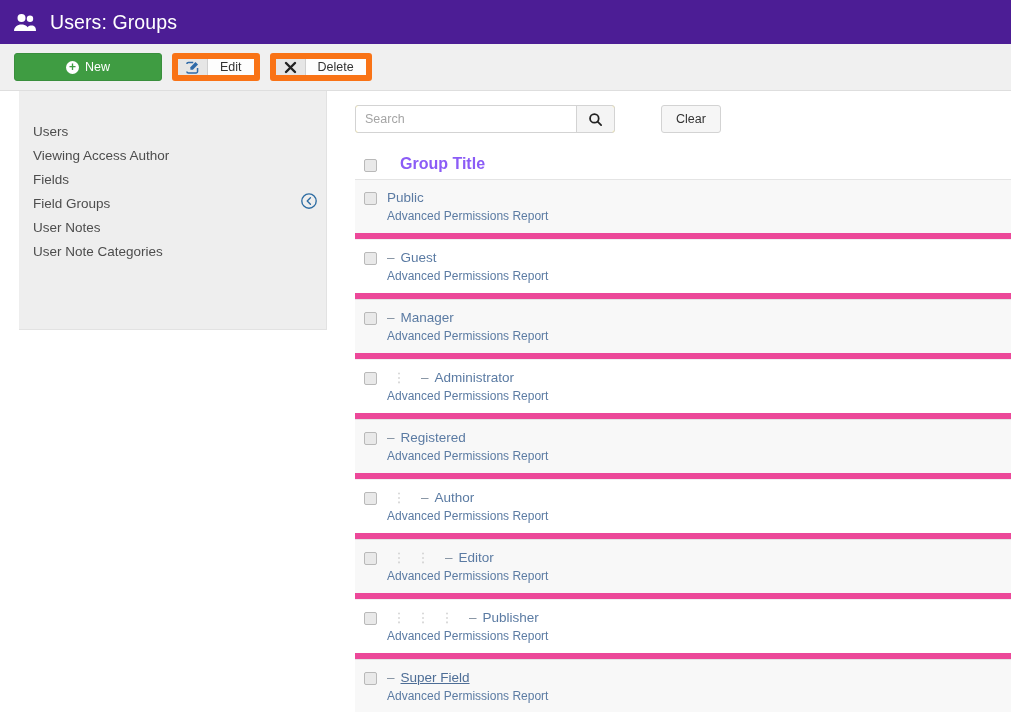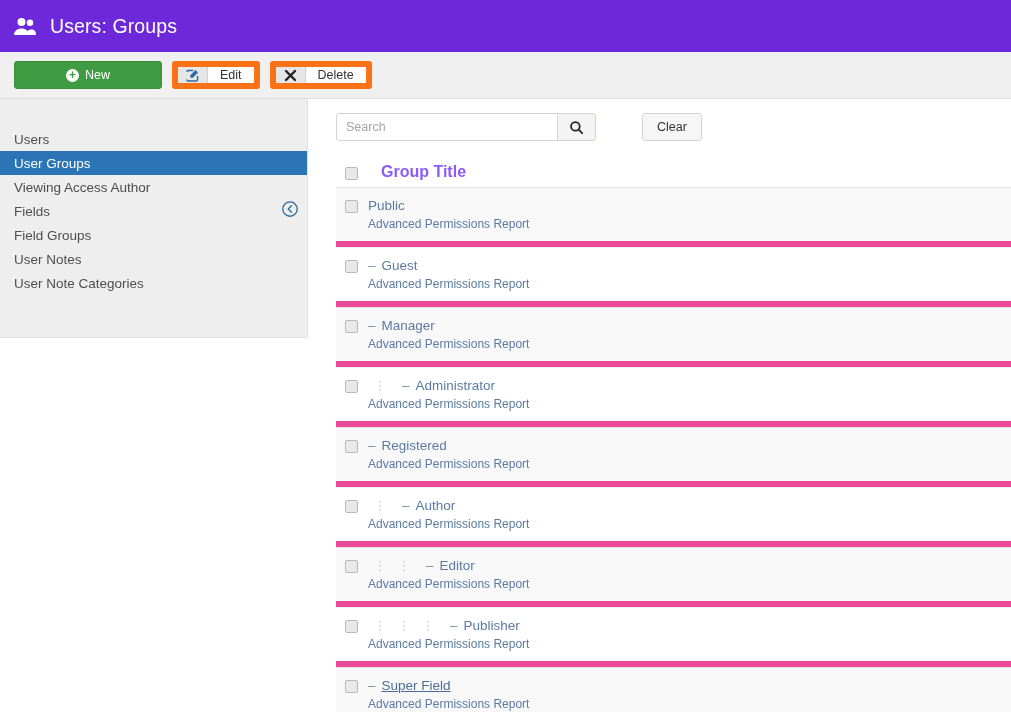--- a/index.html
+++ b/index.html
@@ -6,22 +6,22 @@
   html, body {
     margin: 0; padding: 0;
     width: 1011px; height: 712px;
     background: #ffffff;
     font-family: "Liberation Sans", sans-serif;
     overflow: hidden;
   }
 
   
   #header-bar {
-    height: 52px;
-    background: #6d28d9;
+    height: 44px;
+    background: #4c1d95;
     display: flex;
     align-items: center;
     padding-left: 12px;
     gap: 12px;
   }
   #header-bar .hdr-icon {
     width: 26px; height: 26px;
     display: flex; align-items: center; justify-content: center;
     color: #ffffff;
     flex: none;
@@ -95,20 +95,21 @@
 
   
   #content { display: flex; align-items: flex-start; }
 
   
   #sidebar {
     width: 308px;
     flex: none;
     position: relative;
     padding-top: 0;
+    margin-left: 19px;
   }
   #sidebar-panel {
     background: #eeeeee;
     border: 1px solid #e2e2e2;
     border-top: none;
     border-left: none;
     height: 239px;
     padding-top: 28px;
   }
   #collapse-btn {
@@ -304,23 +305,20 @@
   <div id="sidebar">
     <span id="collapse-btn">
       <svg width="18" height="18" viewBox="0 0 20 20" fill="none" stroke="currentColor" stroke-width="1.5">
         <circle cx="10" cy="10" r="8"></circle>
         <path d="M11.6 6.4 L8 10 l3.6 3.6" stroke-linecap="round" stroke-linejoin="round"></path>
       </svg>
     </span>
     <div id="sidebar-panel">
       <div class="side-item">
           <span>Users</span>
-        </div>
-      <div class="side-item active">
-          <span>User Groups</span>
         </div>
       <div class="side-item">
           <span>Viewing Access Author</span>
         </div>
       <div class="side-item">
           <span>Fields</span>
         </div>
       <div class="side-item">
           <span>Field Groups</span>
         </div>

